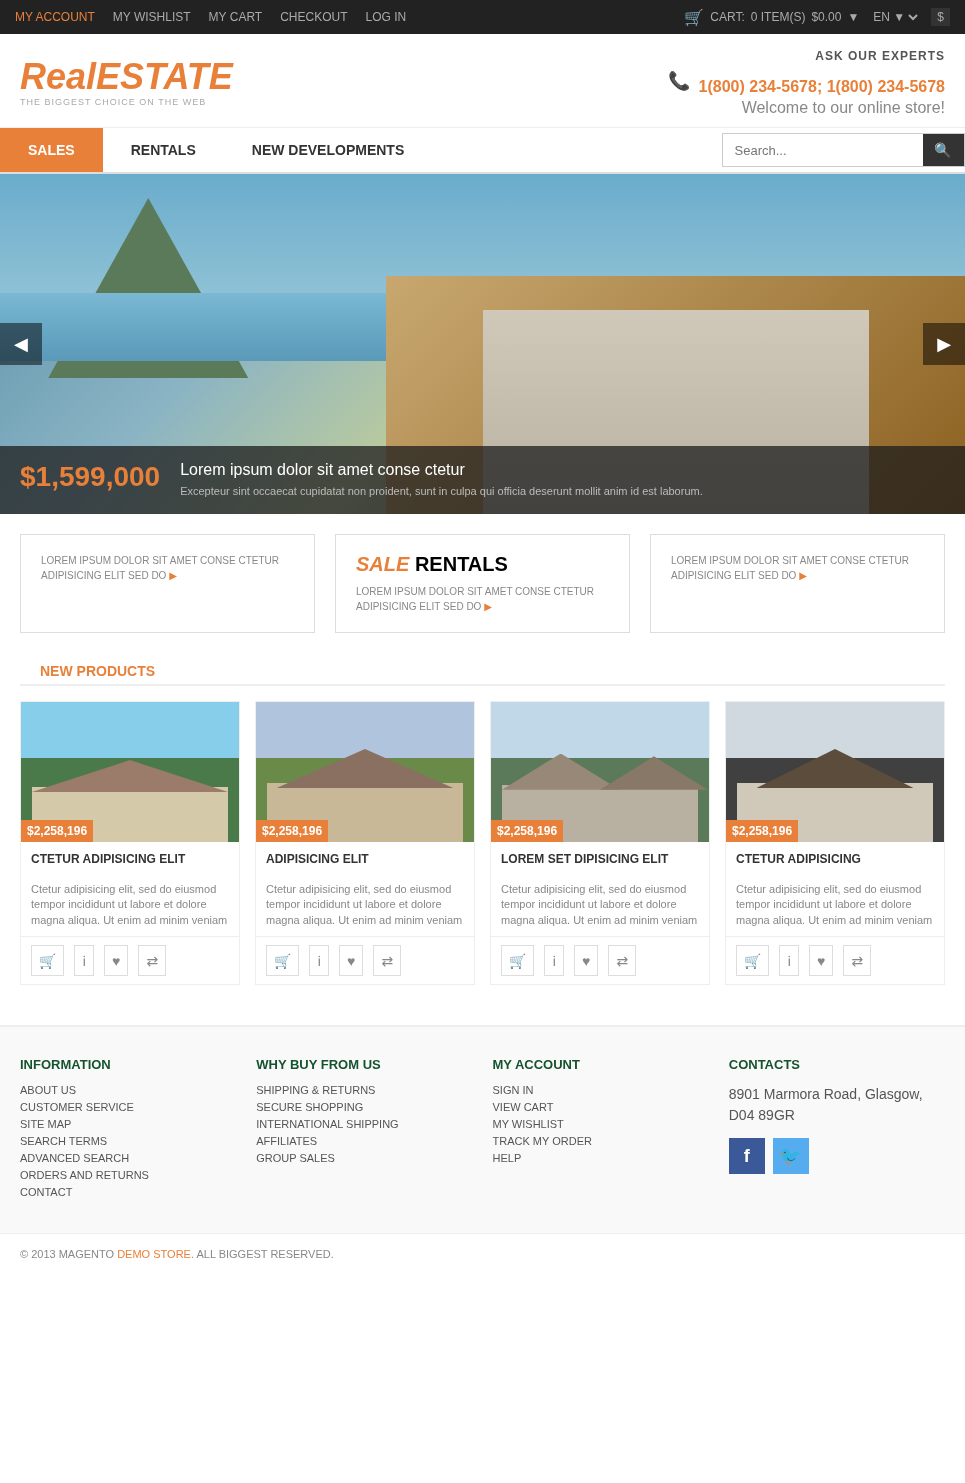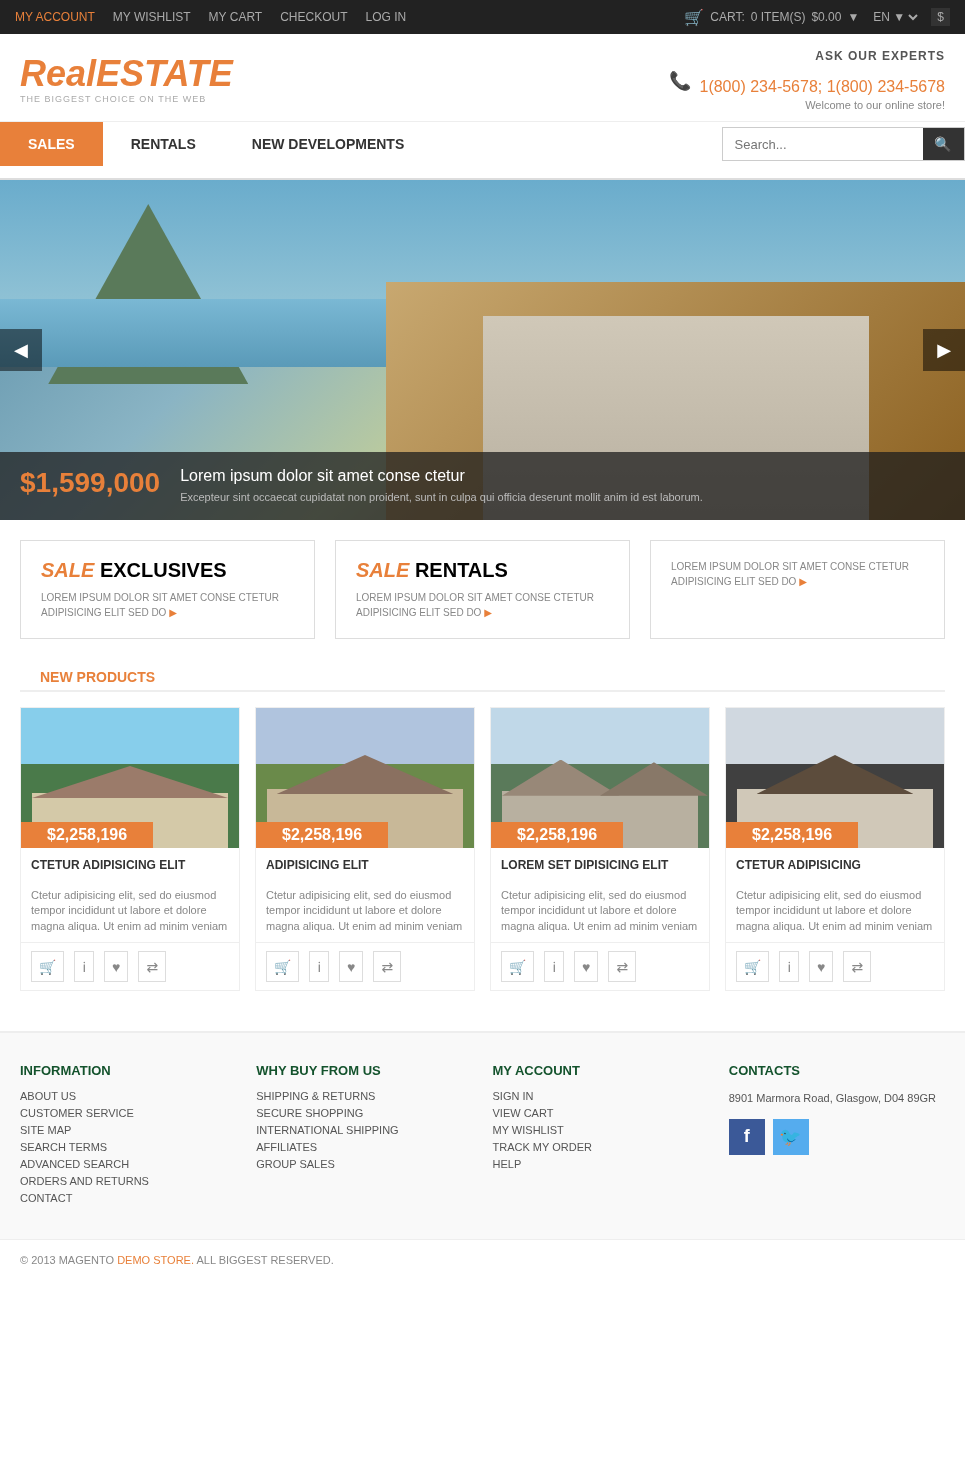--- a/index.html
+++ b/index.html
@@ -35,29 +35,29 @@
       border-bottom: 1px solid #eee;
     }
     .logo { display: flex; flex-direction: column; }
     .logo-text { font-size: 36px; font-weight: 900; color: #222; line-height: 1; }
     .logo-text span { color: #e8803a; font-style: italic; }
     .logo-sub { font-size: 9px; color: #aaa; letter-spacing: 1px; text-transform: uppercase; margin-top: 2px; }
     .header-right { text-align: right; }
     .ask-experts { font-size: 12px; color: #555; font-weight: bold; letter-spacing: 1px; }
     .phone-line { display: flex; align-items: center; justify-content: flex-end; gap: 8px; margin-top: 3px; }
     .phone-icon { color: #e8803a; font-size: 18px; }
-    .phone-numbers { color: #e8803a; font-size: 16px; font-weight: normal; margin-top: 12px; }
-    .welcome-text { font-size: 11px; color: #888; margin-top: 3px; }
+    .phone-numbers { color: #e8803a; font-size: 16px; font-weight: bold; margin-top: 12px; }
+    .welcome-text { font-size: 16px; color: #888; margin-top: 3px; }
 
     
     .nav-tabs {
       background: #fff;
       display: flex;
       align-items: center;
-      padding: 0 0 12px 0;
+      padding: 0 0 0 0;
       border-bottom: 2px solid #ddd;
     }
     .nav-tab {
       padding: 14px 28px;
       font-size: 14px;
       font-weight: bold;
       color: #333;
       cursor: pointer;
       border: none;
       background: none;
@@ -235,23 +235,23 @@
     }
     .house-img-4 {
       background: linear-gradient(180deg, #d0d8e0 0%, #d0d8e0 40%, #404040 40%, #404040 100%);
     }
     .price-badge {
       position: absolute;
       bottom: 0;
       left: 0;
       background: #e8803a;
       color: #fff;
-      font-size: 16px;
+      font-size: 12px;
       font-weight: bold;
-      padding: 4px 26px;
+      padding: 4px 6px;
     }
     .product-info { padding: 10px 10px 0; }
     .product-name { font-size: 12px; font-weight: bold; text-transform: uppercase; color: #333; margin-bottom: 16px; }
     .product-desc { font-size: 11px; color: #888; line-height: 1.4; margin-bottom: 8px; }
     .product-actions {
       display: flex;
       border-top: 1px solid #eee;
       padding: 8px 10px;
       gap: 10px;
     }
@@ -285,21 +285,21 @@
       margin-bottom: 12px;
     }
     .footer-link {
       display: block;
       color: #555;
       font-size: 11px;
       text-decoration: none;
       margin-bottom: 5px;
       text-transform: uppercase;
     }
-    .footer-address { font-size: 11px; color: #555; line-height: 1.5; margin-bottom: 12px; }
+    .footer-address { font-size: 14px; color: #555; line-height: 1.5; margin-bottom: 12px; }
     .social-icons { display: flex; gap: 8px; }
     .social-icon {
       width: 36px;
       height: 36px;
       background: #888;
       color: #fff;
       display: flex;
       align-items: center;
       justify-content: center;
       font-size: 18px;
@@ -387,24 +387,20 @@
     <div class="hero-price">$1,599,000</div>
     <div class="hero-text-block">
       <div class="hero-title">Lorem ipsum dolor sit amet conse ctetur</div>
       <div class="hero-desc">Excepteur sint occaecat cupidatat non proident, sunt in culpa qui officia deserunt mollit anim id est laborum.</div>
     </div>
   </div>
 </div>
 
 <div class="promo-blocks">
   <div class="promo-block">
-    <div class="promo-title">
-      <span class="orange">SALE</span>
-      <span>EXCLUSIVES</span>
-    </div>
     <div class="promo-desc">
       <span>LOREM IPSUM DOLOR SIT AMET CONSE CTETUR ADIPISICING ELIT SED DO</span> <span class="arrow">▶</span>
     </div>
   </div>
   <div class="promo-block">
     <div class="promo-title">
       <span class="orange">SALE</span>
       <span>RENTALS</span>
     </div>
     <div class="promo-desc">

